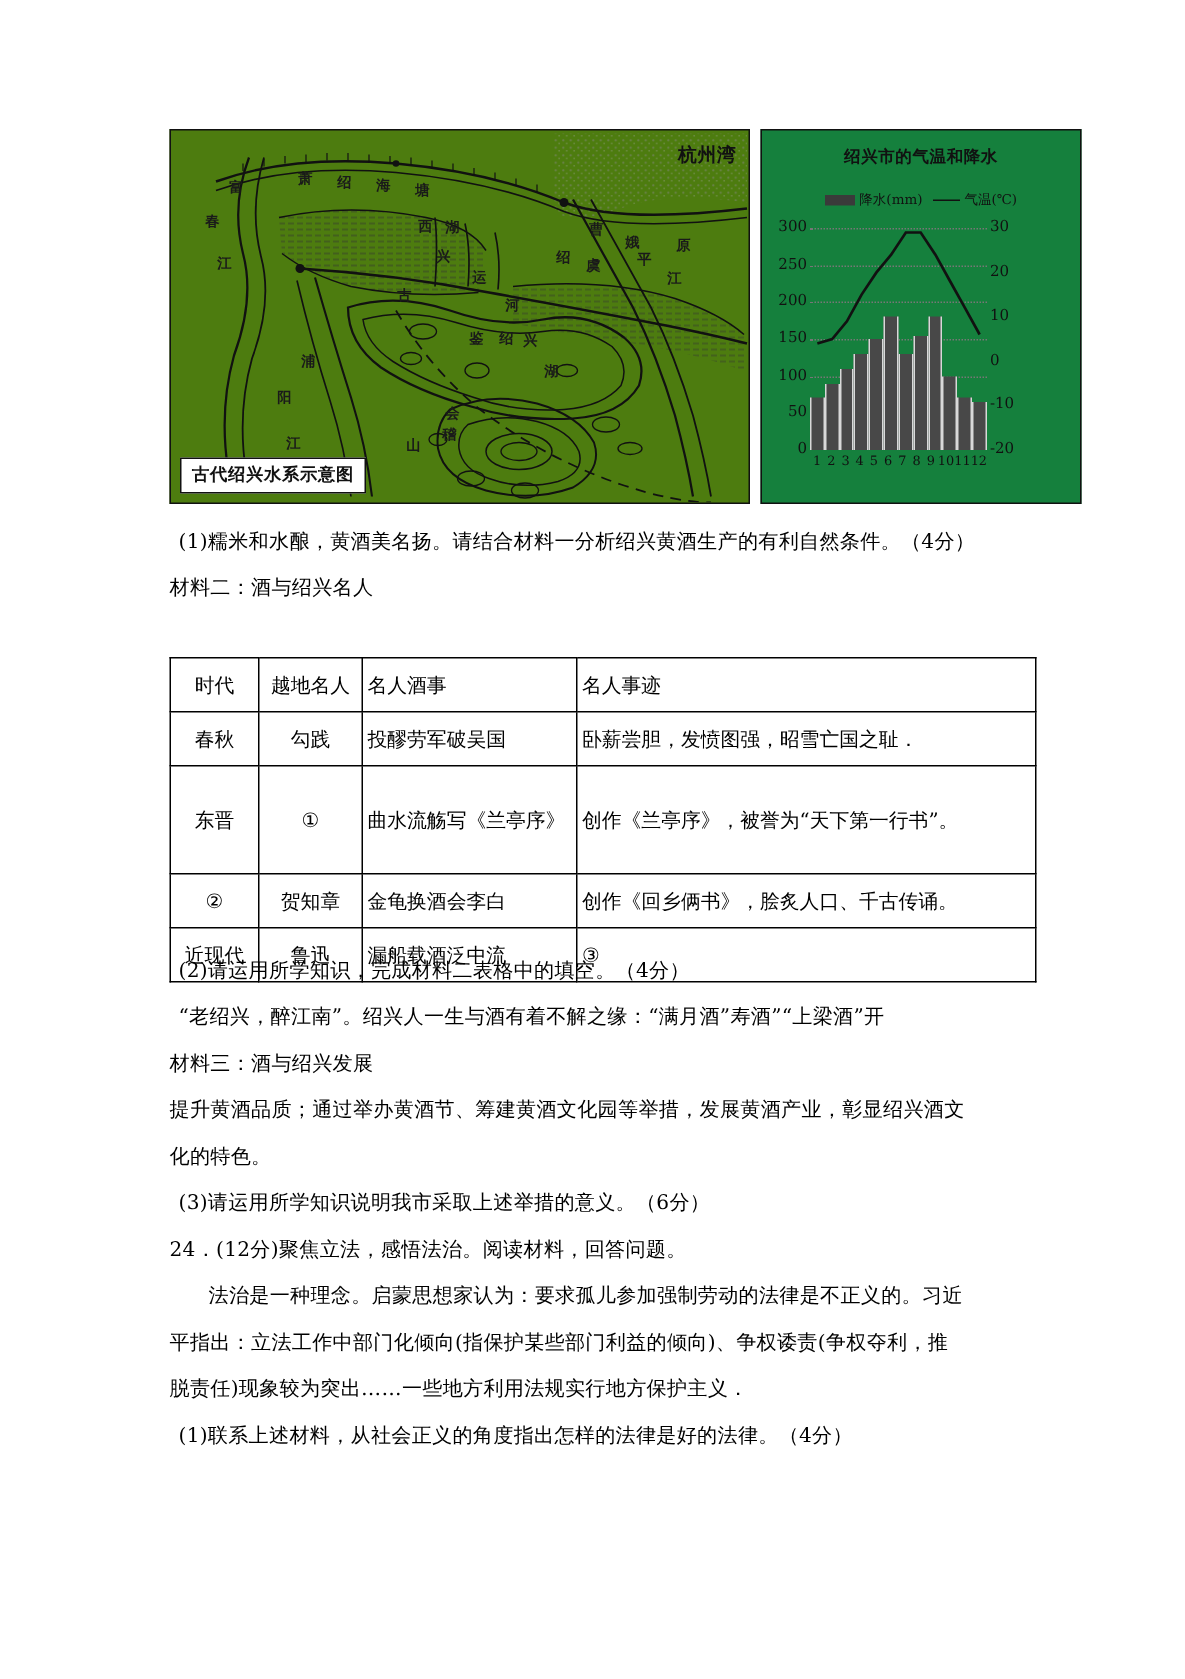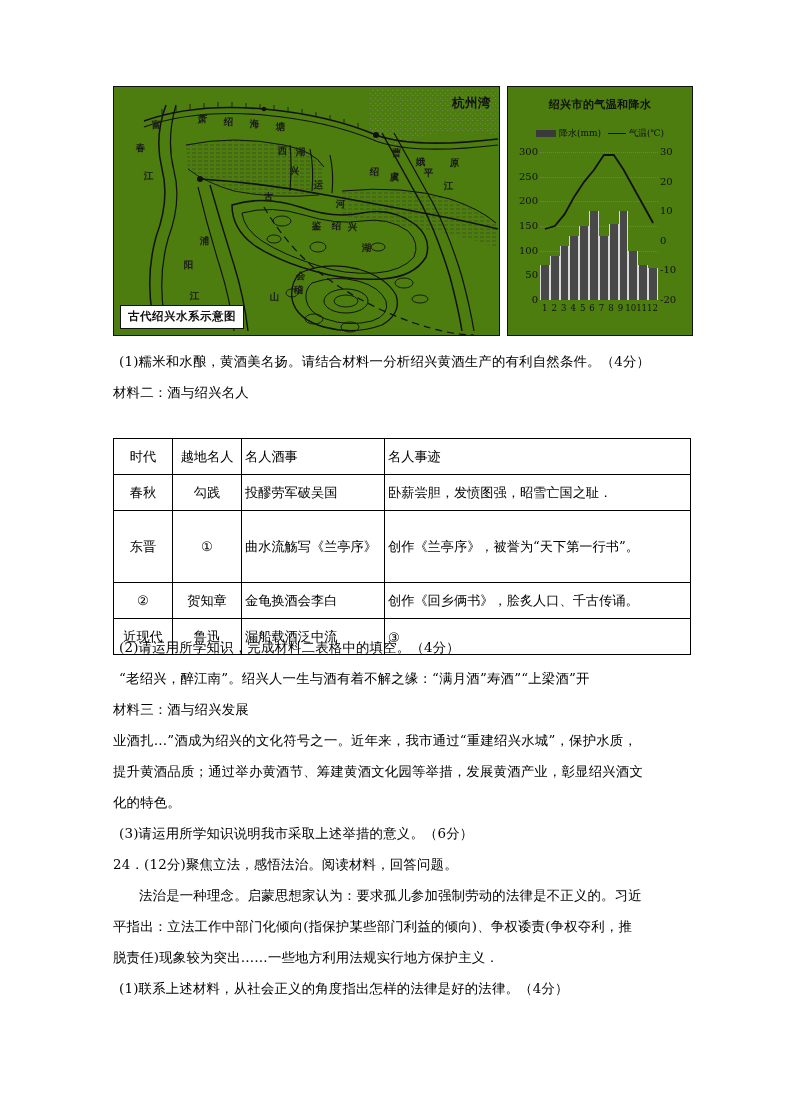--- a/index.html
+++ b/index.html
@@ -39,22 +39,23 @@
     border: 1.5px solid #111;
     background: #4d7c0f;
     overflow: hidden;
   }
   .fig-chart {
     position: absolute;
     left: 394px; top: 0;
     width: 184px;
     height: 248px;
     border: 1.5px solid #111;
-    background: #4d7c0f;
+    background: #15803d;
     overflow: hidden;
+    padding-left: 28px;
   }
 
   
   .map-svg { position:absolute; left:0; top:0; }
   .map-label {
     position: absolute;
     font-family: "DejaVu Serif", serif;
     font-size: 9.5px;
     color: #1a1a1a;
     line-height: 1.0;
@@ -493,21 +494,20 @@
             <span class="clip-inner">③</span>
           </td>
         </tr>
       </tbody>
   </table>
 
   <div class="body-text" style="top:632px;">
     <p class="line indent1">(2)请运用所学知识，完成材料二表格中的填空。（4分）</p>
     <p class="line indent1">“老绍兴，醉江南”。绍兴人一生与酒有着不解之缘：“满月酒”寿酒”“上梁酒”开</p>
     <p class="line">材料三：酒与绍兴发展</p>
-    <p class="line">业酒扎…”酒成为绍兴的文化符号之一。近年来，我市通过“重建绍兴水城”，保护水质，</p>
     <p class="line">提升黄酒品质；通过举办黄酒节、筹建黄酒文化园等举措，发展黄酒产业，彰显绍兴酒文</p>
     <p class="line">化的特色。</p>
     <p class="line indent1">(3)请运用所学知识说明我市采取上述举措的意义。（6分）</p>
     <p class="line">24．(12分)聚焦立法，感悟法治。阅读材料，回答问题。</p>
     <p class="line indent2">法治是一种理念。启蒙思想家认为：要求孤儿参加强制劳动的法律是不正义的。习近</p>
     <p class="line">平指出：立法工作中部门化倾向(指保护某些部门利益的倾向)、争权诿责(争权夺利，推</p>
     <p class="line">脱责任)现象较为突出……一些地方利用法规实行地方保护主义．</p>
     <p class="line indent1">(1)联系上述材料，从社会正义的角度指出怎样的法律是好的法律。（4分）</p>
   </div>
 

